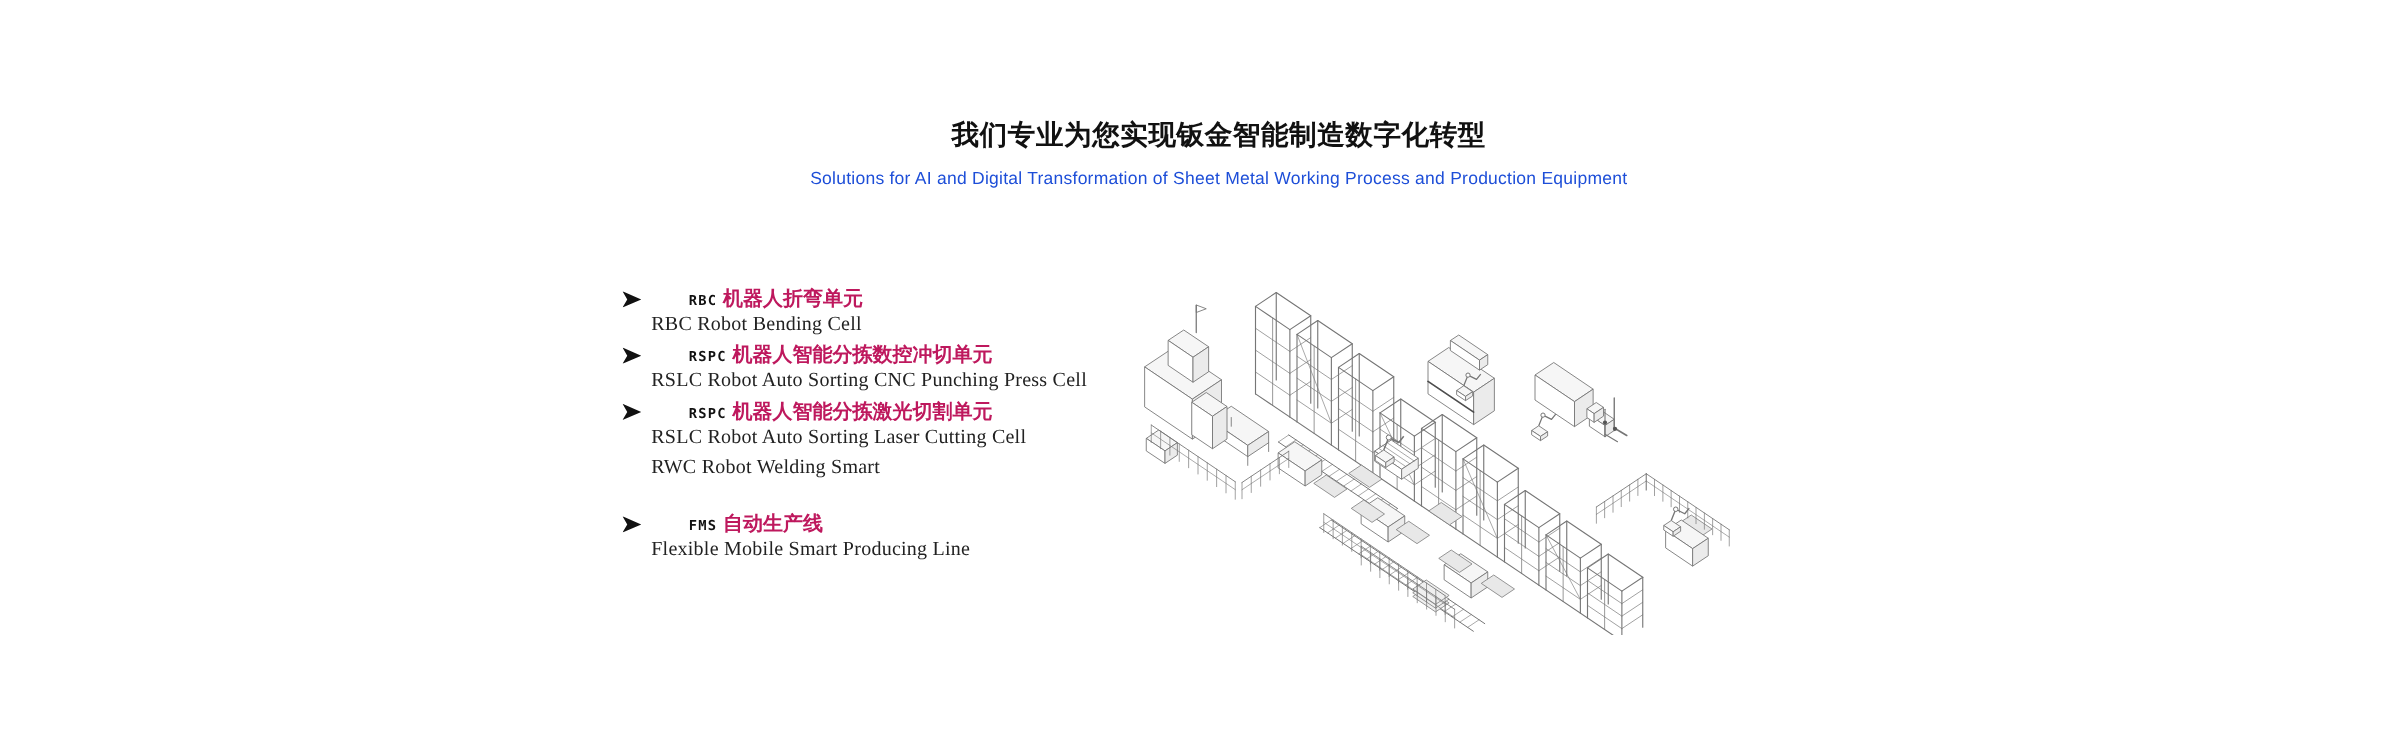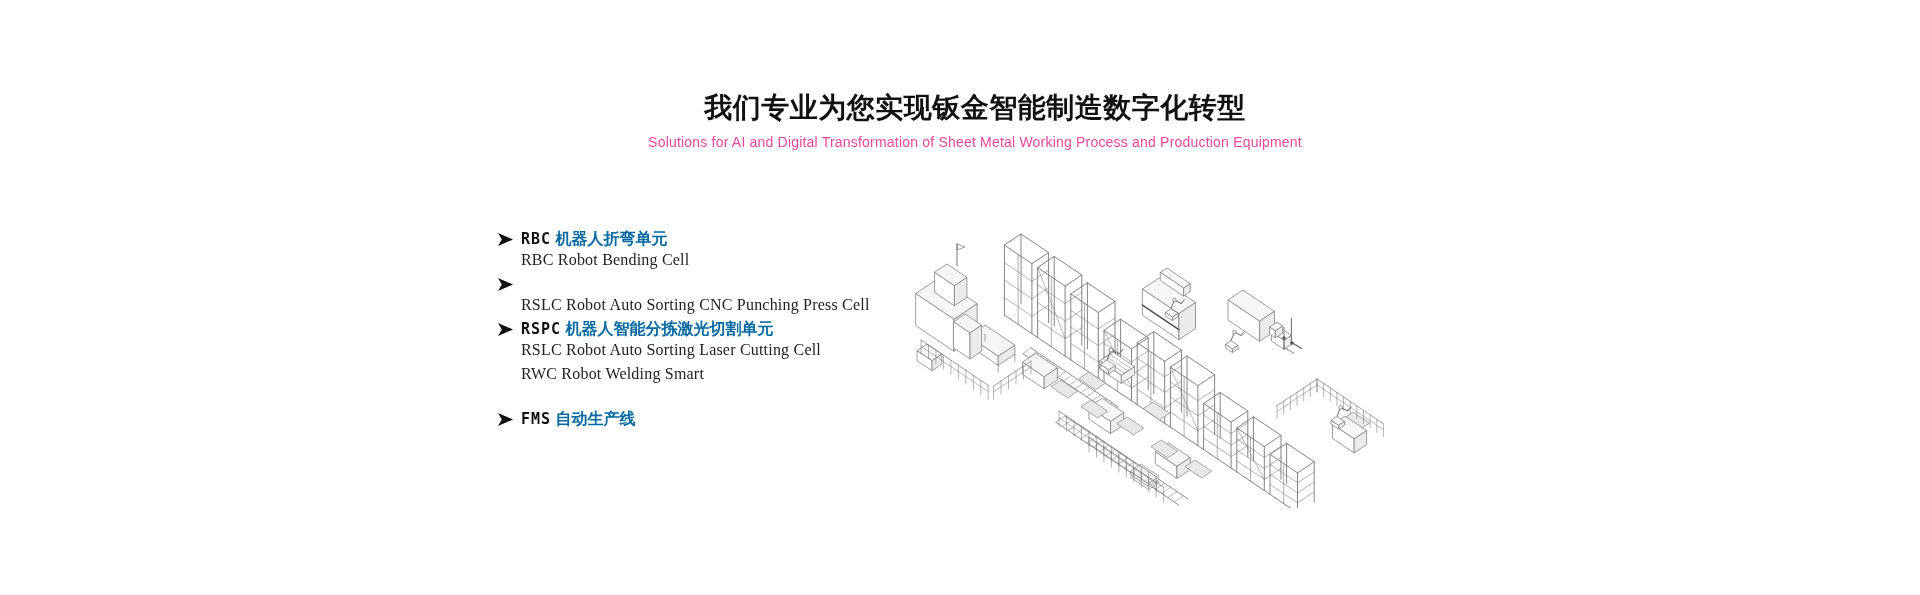--- a/index.html
+++ b/index.html
@@ -6,46 +6,46 @@
   body{
     width:1920px;height:595px;position:relative;overflow:hidden;
     background:#ffffff;
     font-family:"Liberation Sans","DejaVu Sans",sans-serif;
   }
   .stage{position:absolute;inset:0;background:#ffffff;}
 
   
   .hero-title{
     position:absolute;left:480px;top:90px;width:990px;margin:0;
-    text-align:center;font-size:28px;line-height:36px;font-weight:bold;
+    text-align:center;font-size:22px;line-height:36px;font-weight:bold;
     color:#111111;letter-spacing:.5px;
     font-family:"Liberation Sans","DejaVu Sans",sans-serif;
   }
   .hero-subtitle{
     position:absolute;left:465px;top:134px;width:1020px;margin:0;
     text-align:center;font-size:14px;line-height:17px;font-weight:normal;
-    color:#ec4899;letter-spacing:.2px;
+    color:#1d4ed8;letter-spacing:.2px;
   }
 
   
   .solutions{
     position:absolute;left:498px;top:229px;margin:0;padding:0;list-style:none;
   }
   .solutions .item{display:block;margin:0 0 4px 0;height:41px;}
   .line1{display:flex;align-items:center;height:21px;}
   .bullet{flex:0 0 auto;width:15px;height:13px;margin-right:8px;display:block;}
   .bullet svg{display:block;}
   .cnline{white-space:pre;color:#111111;}
   .code{
     font-family:"DejaVu Sans Mono","Liberation Mono",monospace;
-    font-weight:bold;font-size:15px;letter-spacing:1px;color:#111111;
+    font-weight:bold;font-size:11px;letter-spacing:1px;color:#111111;margin-left:30px;
   }
   .cn{
     font-family:"Liberation Sans","DejaVu Sans",sans-serif;
-    font-weight:bold;font-size:16px;color:#0369a1;
+    font-weight:bold;font-size:16px;color:#be185d;
   }
   .en{
     display:block;margin-left:23px;height:20px;line-height:20px;
     font-family:"Liberation Serif","DejaVu Serif",serif;
     font-size:16px;color:#222222;letter-spacing:.2px;
   }
 
   
   #factory-svg{position:absolute;left:913px;top:212px;width:512px;height:296px;}
 </style>
@@ -70,20 +70,21 @@
     <span class="line2 en">RBC Robot Bending Cell</span>
   </li>
 
   <li class="item">
     <span class="line1">
       <span class="bullet">
             <svg width="15" height="13" viewBox="0 0 15 13">
               <path d="M0,0 L15,6.5 L0,13 L3.8,6.5 Z" fill="#111111"></path>
             </svg>
           </span>
+      <span class="cnline"><span class="code">RSPC</span><span class="cn"> 机器人智能分拣数控冲切单元</span></span>
     </span>
     <span class="line2 en">RSLC Robot Auto Sorting CNC Punching Press Cell</span>
   </li>
 
   <li class="item">
     <span class="line1">
       <span class="bullet">
             <svg width="15" height="13" viewBox="0 0 15 13">
               <path d="M0,0 L15,6.5 L0,13 L3.8,6.5 Z" fill="#111111"></path>
             </svg>
@@ -99,20 +100,21 @@
 
   <li class="item">
     <span class="line1">
       <span class="bullet">
             <svg width="15" height="13" viewBox="0 0 15 13">
               <path d="M0,0 L15,6.5 L0,13 L3.8,6.5 Z" fill="#111111"></path>
             </svg>
           </span>
       <span class="cnline"><span class="code">FMS</span><span class="cn"> 自动生产线</span></span>
     </span>
+    <span class="line2 en">Flexible Mobile Smart Producing Line</span>
   </li>
 
 </ul>
 
   <svg id="factory-svg" viewBox="0 0 512 296" role="img" aria-hidden="false">
       <polygon points="246.0,66.0 282.5,90.6 265.9,101.7 229.4,77.1" fill="#f6f6f6" stroke="#767676" stroke-width="0.7" stroke-linejoin="round"></polygon>
       <polygon points="229.4,77.1 265.9,101.7 265.9,127.7 229.4,103.1" fill="#ffffff" stroke="#767676" stroke-width="0.7" stroke-linejoin="round"></polygon>
       <polygon points="282.5,90.6 265.9,101.7 265.9,127.7 282.5,116.6" fill="#ebebeb" stroke="#767676" stroke-width="0.7" stroke-linejoin="round"></polygon>
       <polygon points="254.0,56.0 277.2,71.7 270.6,76.1 247.3,60.4" fill="#f6f6f6" stroke="#767676" stroke-width="0.7" stroke-linejoin="round"></polygon>
       <polygon points="247.3,60.4 270.6,76.1 270.6,84.1 247.3,68.4" fill="#ffffff" stroke="#767676" stroke-width="0.7" stroke-linejoin="round"></polygon>

